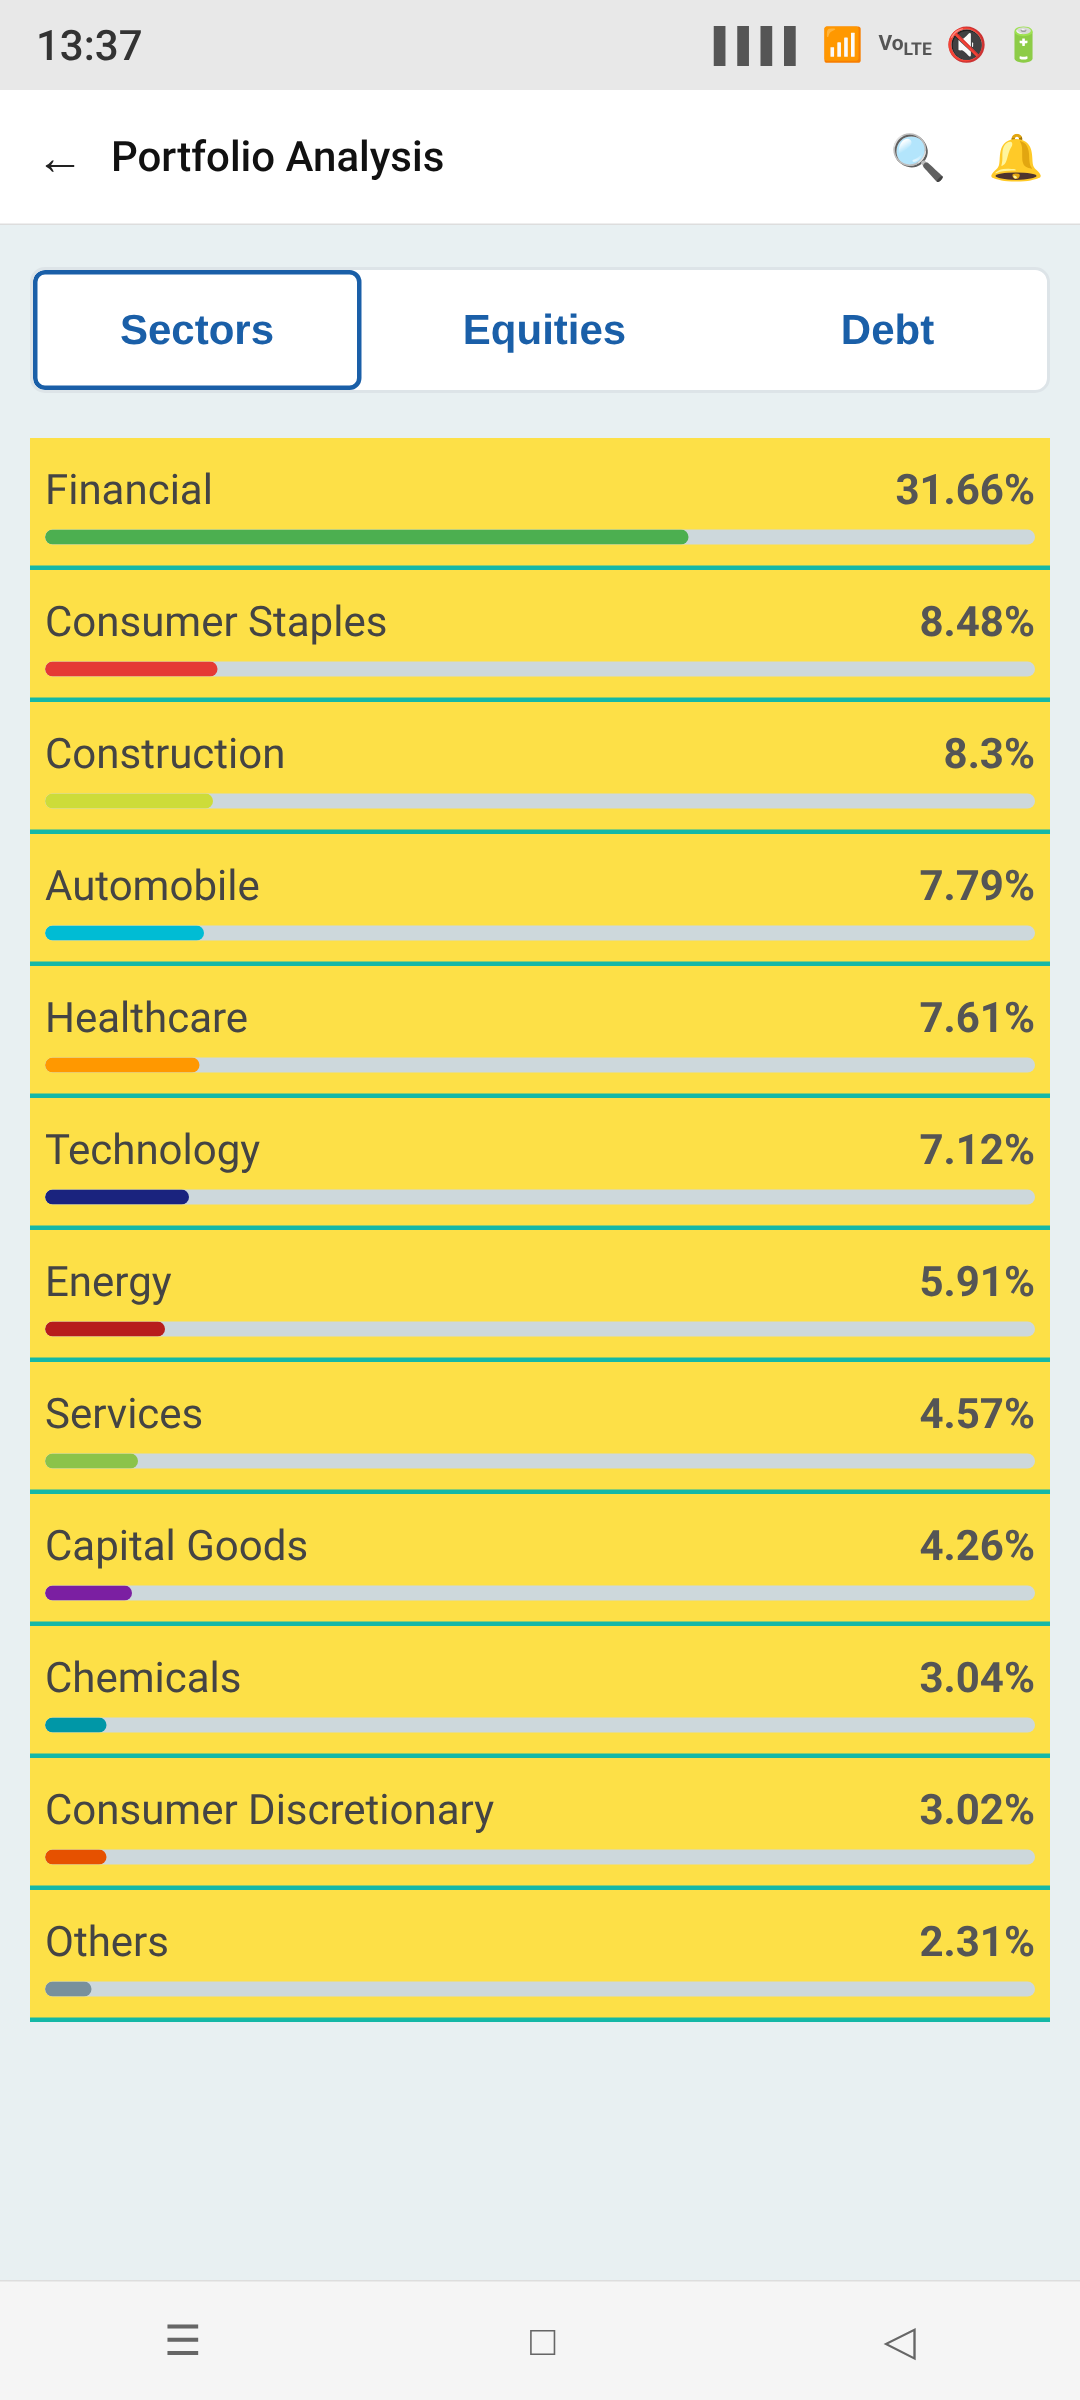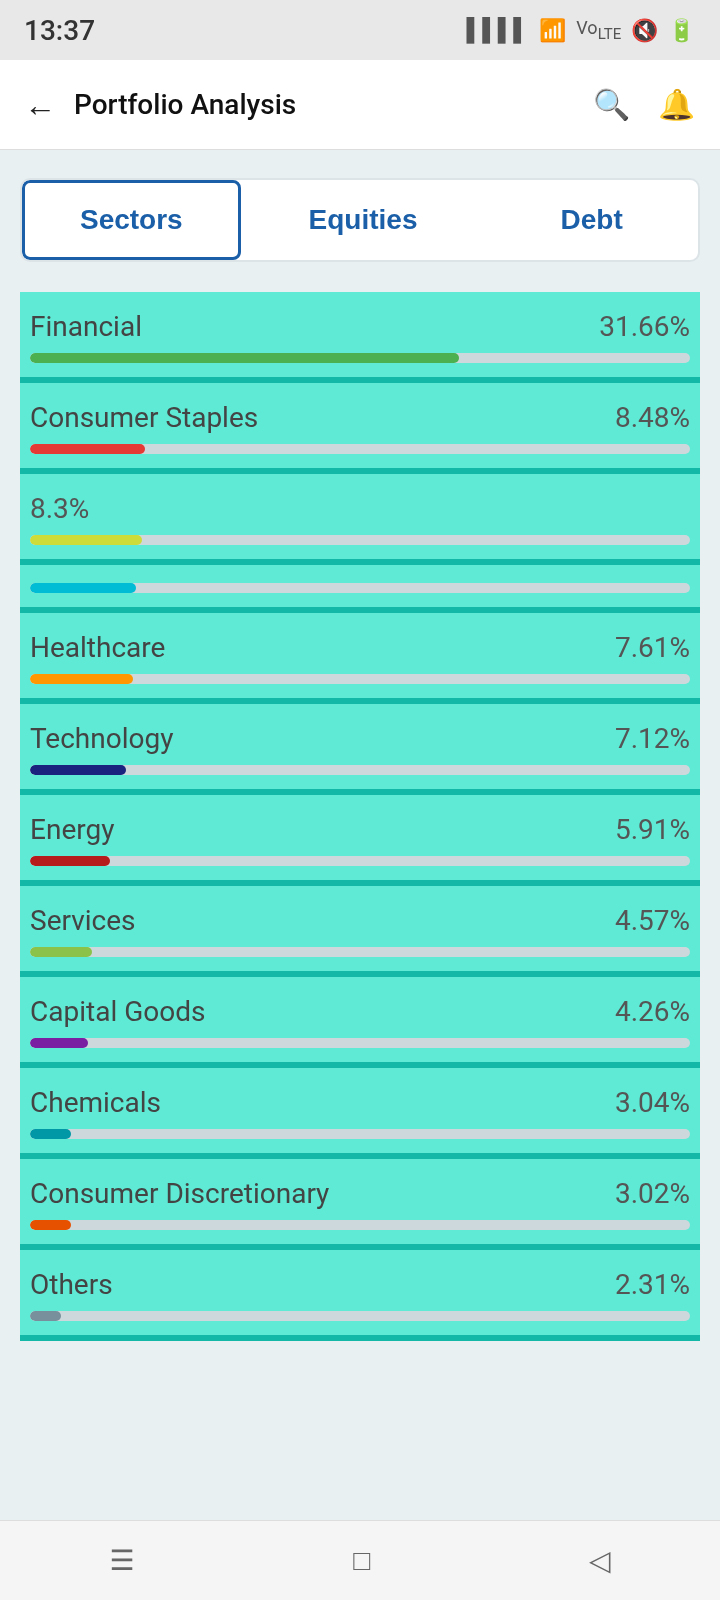--- a/index.html
+++ b/index.html
@@ -112,39 +112,39 @@
       background: transparent;
     }
 
     
     .sector-list {
       display: flex;
       flex-direction: column;
       gap: 0;
     }
     .sector-row {
-      background: #5eead4;
+      background: #fde047;
       padding: 18px 10px 14px 10px;
-      border-bottom: 6px solid #14b8a6;
+      border-bottom: 3px solid #14b8a6;
     }
     .sector-row-top {
       display: flex;
       justify-content: space-between;
       align-items: center;
       margin-bottom: 10px;
     }
     .sector-name {
       font-size: 28px;
       color: #444;
       font-weight: 400;
     }
     .sector-pct {
       font-size: 28px;
       color: #555;
-      font-weight: 400;
+      font-weight: 700;
     }
     .sector-bar-track {
       width: 100%;
       height: 10px;
       background: #cdd8dc;
       border-radius: 5px;
       overflow: hidden;
     }
     .sector-bar-fill {
       height: 100%;
@@ -171,21 +171,21 @@
     }
   </style>
 </head>
 <body>
 
 <div class="status-bar">
   <span class="status-time">13:37</span>
   <div class="status-icons">
     <span class="status-icon">▌▌▌▌</span>
     <span class="status-icon">📶</span>
-    <span class="status-icon" style="font-size:18px;font-weight:normal;">Vo<sub>LTE</sub></span>
+    <span class="status-icon" style="font-size:14px;font-weight:bold;">Vo<sub>LTE</sub></span>
     <span class="status-icon">🔇</span>
     <span class="status-icon">🔋</span>
   </div>
 </div>
 
 <div class="header">
   <div class="header-left">
     <span class="back-arrow">←</span>
     <span class="header-title">Portfolio Analysis</span>
   </div>
@@ -217,27 +217,32 @@
       <div class="sector-row-top">
         <span class="sector-name">Consumer Staples</span>
         <span class="sector-pct">8.48%</span>
       </div>
       <div class="sector-bar-track">
         <div class="sector-bar-fill" style="width:17.40998104864182%; background-color:#e53935;"></div>
       </div>
     </div>
       <div class="sector-row">
       <div class="sector-row-top">
+        <span class="sector-name">Construction</span>
         <span class="sector-pct">8.3%</span>
       </div>
       <div class="sector-bar-track">
         <div class="sector-bar-fill" style="width:17.040429564118764%; background-color:#cddc39;"></div>
       </div>
     </div>
       <div class="sector-row">
+      <div class="sector-row-top">
+        <span class="sector-name">Automobile</span>
+        <span class="sector-pct">7.79%</span>
+      </div>
       <div class="sector-bar-track">
         <div class="sector-bar-fill" style="width:15.993367024636765%; background-color:#00bcd4;"></div>
       </div>
     </div>
       <div class="sector-row">
       <div class="sector-row-top">
         <span class="sector-name">Healthcare</span>
         <span class="sector-pct">7.61%</span>
       </div>
       <div class="sector-bar-track">

